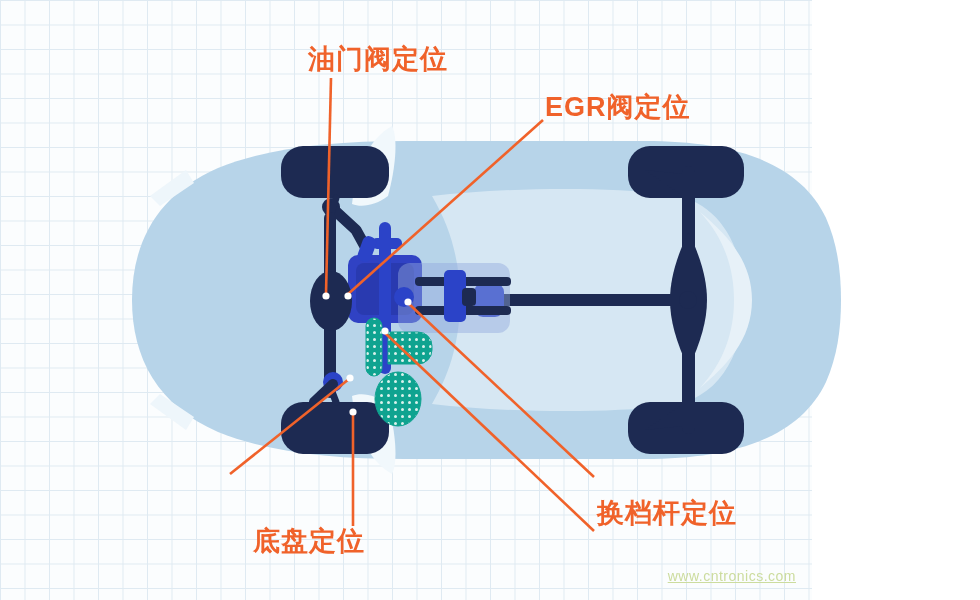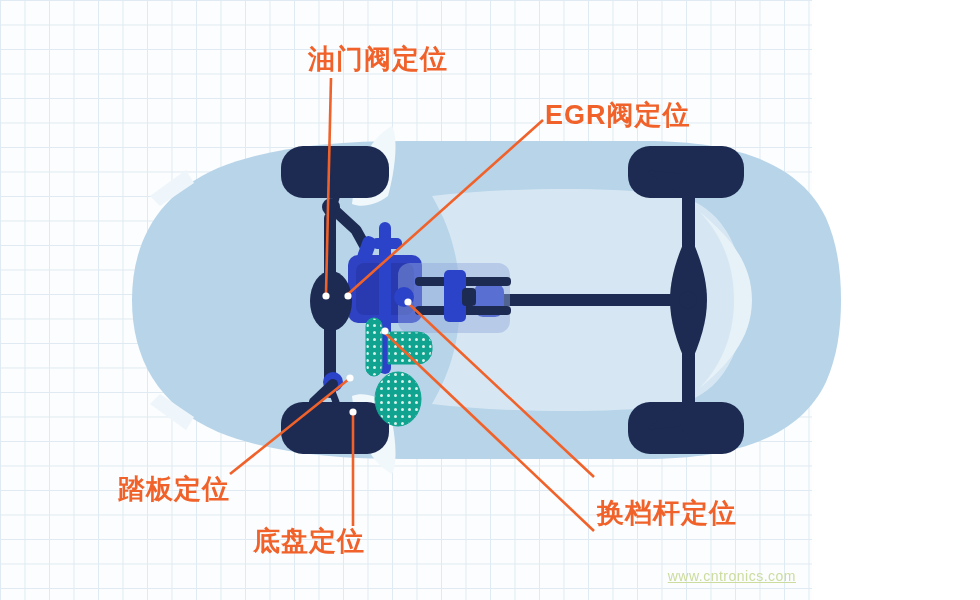--- a/index.html
+++ b/index.html
@@ -126,23 +126,22 @@
       <circle cx="348" cy="296" r="3.6"></circle>
       <circle cx="350" cy="378" r="3.6"></circle>
       <circle cx="353" cy="412" r="3.6"></circle>
       <circle cx="408" cy="302" r="3.6"></circle>
       <circle cx="385" cy="331" r="3.6"></circle>
     </g>
   </svg>
 
   <div class="label" style="left:308px; top:46px;">油门阀定位</div>
 
-  <div class="label" style="left:545px; top:94px;margin-top:8px;">EGR阀定位</div>
+  <div class="label" style="left:545px; top:94px;">EGR阀定位</div>
 
-  <div class="label" style="left:118px; top:476px;">踏板定位</div>
 
   <div class="label" style="left:253px; top:528px;">底盘定位</div>
 
   <div class="label" style="left:597px; top:476px;margin-top:24px;">换档杆定位</div>
 
 
   <div class="watermark">www.cntronics.com</div>
 
 </div>
 

